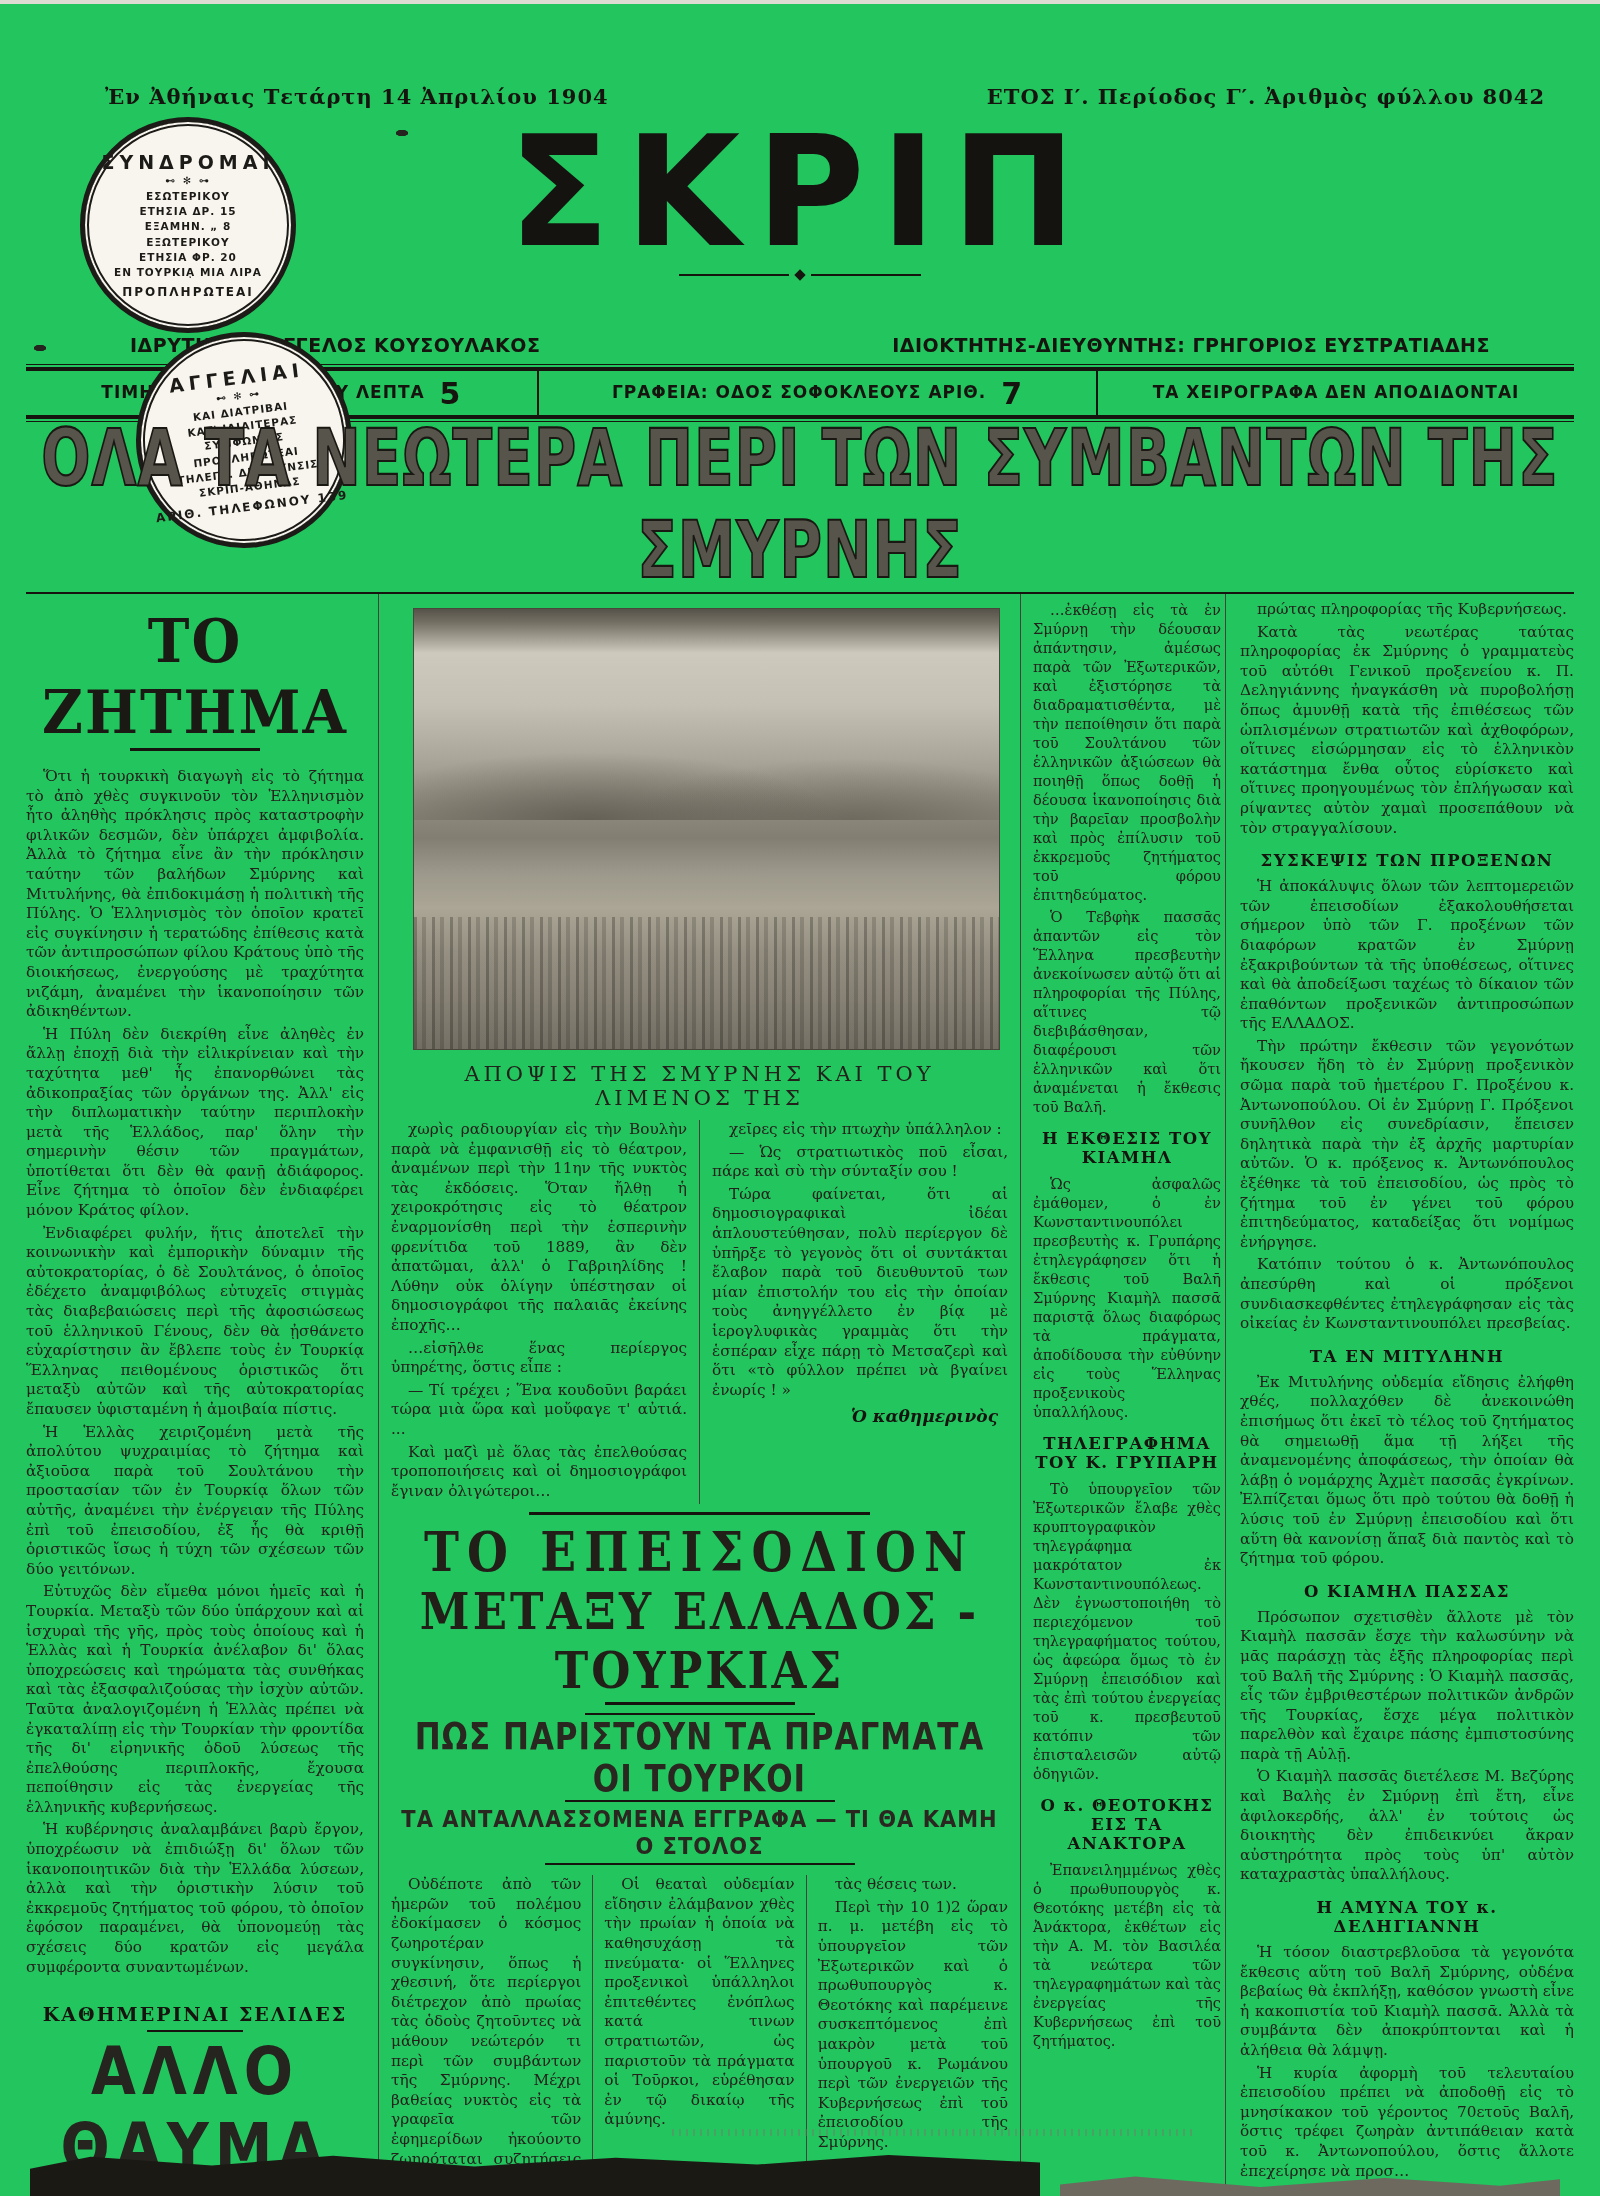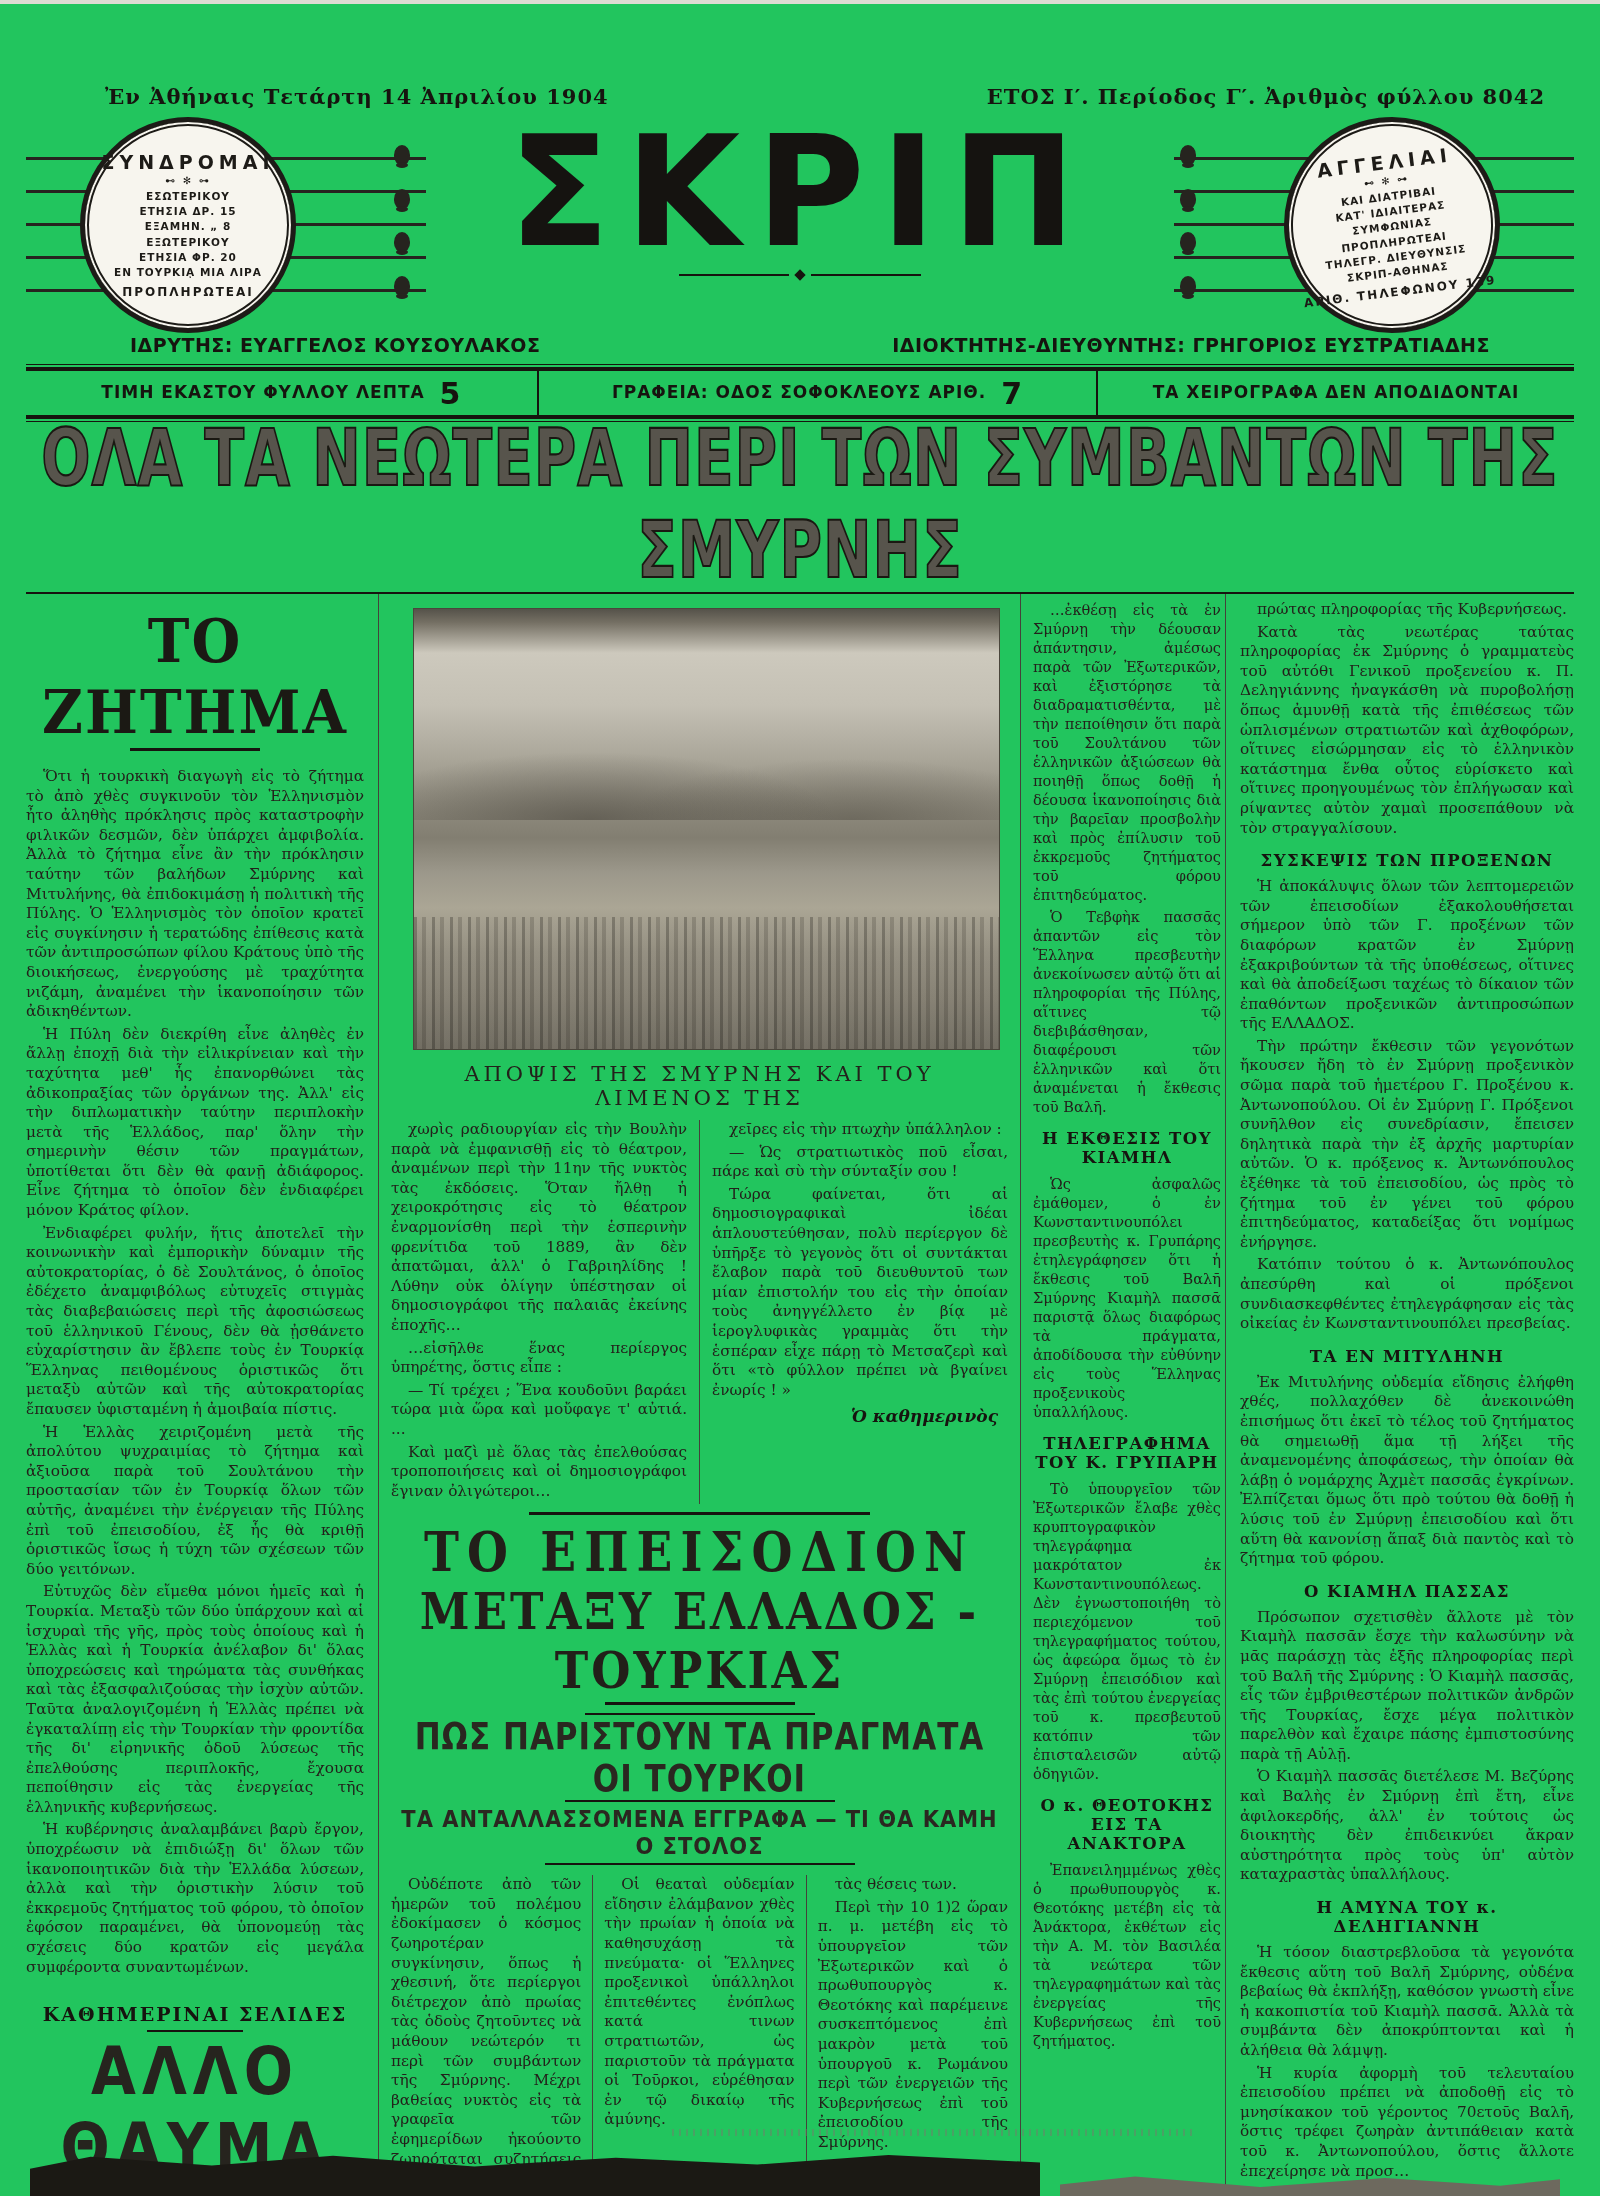--- a/index.html
+++ b/index.html
@@ -2,21 +2,21 @@
 <html><head>
 <meta charset="utf-8">
 <style>
   html,body{margin:0;padding:0;background:#dedbd2;}
   .page{position:relative;width:1600px;height:2196px;margin:4px auto;background:#22c55e;color:#201e19;
         font-family:"DejaVu Serif",serif;overflow:hidden;}
   
   .topbar{display:flex;justify-content:space-between;padding:80px 55px 0 105px;
           font:700 21px "DejaVu Serif",serif;color:#16140f;letter-spacing:1px;}
   
-  .masthead{display:flex;height:215px;padding:0 26px;position:relative;margin-top:4px;}
+  .masthead{display:flex;height:215px;padding:0 26px;position:relative;margin-top:4px;flex-direction:column;}
   .mh-side{width:400px;position:relative;}
   .wires{position:absolute;left:0;right:0;top:14px;bottom:26px;
          background:repeating-linear-gradient(to bottom,transparent 0 30px,#26241f 30px 33px);}
   .insulators{position:absolute;top:20px;bottom:20px;width:26px;display:flex;flex-direction:column;justify-content:space-around;}
   .ins-right{right:6px;} .ins-left{left:6px;}
   .insulator{width:16px;height:20px;background:#26241f;border-radius:50% 50% 45% 45%;position:relative;}
   .insulator::after{content:"";position:absolute;left:2px;right:2px;bottom:-3px;height:6px;background:#26241f;border-radius:50%;}
   .stamp{position:absolute;top:4px;width:206px;height:206px;border-radius:50%;
          border:5px solid #1d1b17;background:#f7f5ee;box-shadow:inset 0 0 0 2px #f7f5ee,inset 0 0 0 4px #1d1b17;
          display:flex;flex-direction:column;align-items:center;justify-content:center;text-align:center;color:#1d1b17;}

